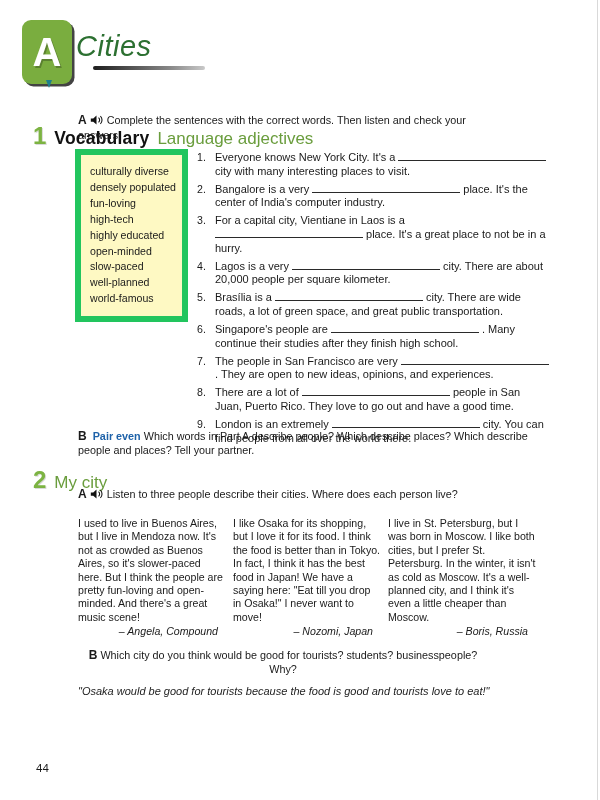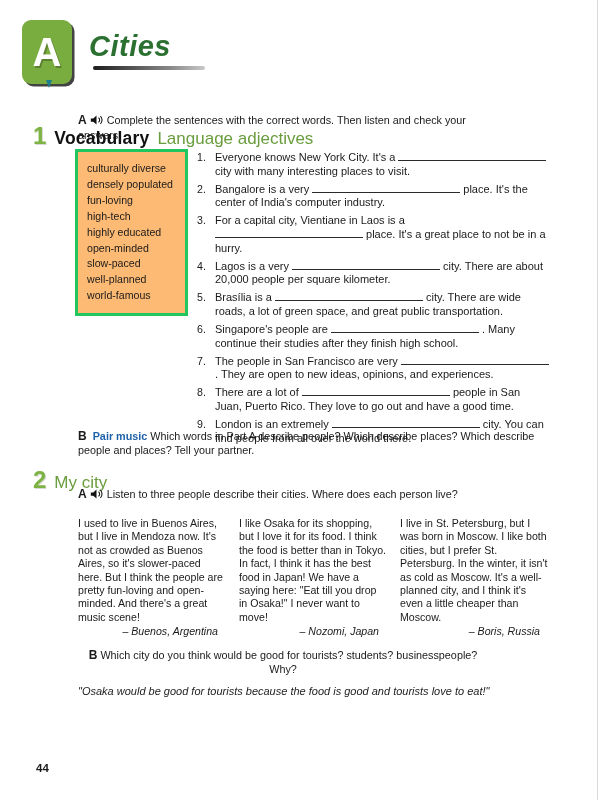--- a/index.html
+++ b/index.html
@@ -23,22 +23,22 @@
   .unit-letter {
     color:#fff; font-size:40px; font-weight:bold; line-height:1;
     text-shadow:1.5px 1.5px 0 rgba(0,0,0,.25);
   }
   .unit-tab {
     position:absolute; left:46px; top:80px; width:0; height:0;
     border-left:3px solid transparent; border-right:3px solid transparent;
     border-top:8px solid #1d7f8c;
   }
   .unit-title {
-    position:absolute; left:89px; top:30px;
-    font-size:29px; font-weight:bold; font-style:italic;
+    position:absolute; left:76px; top:30px;
+    font-size:29px; font-weight:normal; font-style:italic;
     color:#2c7031; letter-spacing:.5px;
   }
   .unit-underline {
     position:absolute; left:93px; top:66px; width:112px; height:4px;
     border-radius:2px;
     background:linear-gradient(to right, #1e1e1e, #8a8a8a 70%, #c9c9c9);
   }
 
   
   .section-head { position:absolute; display:flex; align-items:baseline; gap:8px; }
@@ -54,47 +54,47 @@
   .audio-icon { display:inline-block; vertical-align:-1px; margin-right:4px; }
   .pA1 { left:78px; top:113px; width:414px; }
   .pB1 { left:78px; top:429px; width:462px; }
   .pA2 { left:78px; top:487px; width:460px; }
   .pB2 { left:78px; top:648px; width:410px;text-align:center; }
   .pairwork { font-weight:bold; color:#1e62a9; margin-right:3px; }
 
   
   .word-box {
     position:absolute; left:75px; top:149px; width:113px;
-    border:3px solid #22c55e; padding:9px 0 9px 9px; background:#fdba74;
+    border:6px solid #22c55e; padding:9px 0 9px 9px; background:#fef9c3;
   }
   .word-line { font-size:10.6px; line-height:15.9px; white-space:nowrap; }
 
   
   .sentence-list { position:absolute; left:197px; top:151px; width:352px; }
   .sent-item { display:flex; margin-bottom:4.5px; }
   .sent-num { width:13px; flex:0 0 13px; font-size:10.6px; line-height:13.6px; }
   .sent-text { flex:1; font-size:11px; line-height:13.6px; padding-left:5px; }
   .blank {
     display:inline-block; width:148px; height:10px;
     border-bottom:1px solid #2a2a2a; vertical-align:baseline;
   }
 
   
-  .speech-row { position:absolute; left:78px; top:517px; width:470px; display:flex; gap:13px; }
+  .speech-row { position:absolute; left:78px; top:517px; width:470px; display:flex; gap:7px; }
   .speech-col { width:148px; flex:0 0 148px; }
   .speech-text { font-size:10.6px; line-height:13.4px; }
   .speech-attr { font-size:10.6px; line-height:15px; font-style:italic; text-align:right; padding-right:8px; }
 
   
   .quote {
     position:absolute; left:78px; top:684px; width:430px;
     font-size:11px; line-height:15px; font-style:italic; color:#222;
   }
 
-  .page-num { position:absolute; left:36px; top:762px; font-size:11.5px; font-weight:bold;text-align:center; }
+  .page-num { position:absolute; left:36px; top:762px; font-size:11.5px; font-weight:normal;text-align:center; }
 </style>
 </head>
 <body>
 
 <div class="page-edge"></div>
 
 <div class="unit-box">
   <span class="unit-letter">A</span>
 </div>
 <div class="unit-tab"></div>
@@ -161,40 +161,40 @@
       <span class="sent-text">There are a lot of <span class="blank"></span> people in San Juan, Puerto Rico. They love to go out and have a good time.</span>
     </div>
     <div class="sent-item">
       <span class="sent-num">9.</span>
       <span class="sent-text">London is an extremely <span class="blank"></span> city. You can find people from all over the world there.</span>
     </div>
   </div>
 
 <div class="part-line pB1">
   <span class="part-label">B</span>
-  <span class="pairwork">Pair music</span><span>Which words in Part A describe people? Which describe places? Which describe people and places? Tell your partner.</span>
+  <span class="pairwork">Pair even</span><span>Which words in Part A describe people? Which describe places? Which describe people and places? Tell your partner.</span>
 </div>
 
 <div class="section-head sec2">
   <span class="sec-num">2</span>
   <span class="sec-sub">My city</span>
 </div>
 
 <div class="part-line pA2">
   <span class="part-label">A</span><span class="audio-icon"><svg width="13" height="10" viewBox="0 0 16 12">
         <path d="M1 4 h3 l4-3.5 v11 L4 8 H1 z" fill="#111"></path>
         <path d="M10.5 3 a4 4 0 0 1 0 6" stroke="#111" fill="none" stroke-width="1.3"></path>
         <path d="M12.8 1.2 a6.8 6.8 0 0 1 0 9.6" stroke="#111" fill="none" stroke-width="1.3"></path>
       </svg></span><span>Listen to three people describe their cities. Where does each person live?</span>
 </div>
 
 <div class="speech-row">
     <div class="speech-col">
       <div class="speech-text">I used to live in Buenos Aires, but I live in Mendoza now. It's not as crowded as Buenos Aires, so it's slower-paced here. But I think the people are pretty fun-loving and open-minded. And there's a great music scene!</div>
-      <div class="speech-attr">– Buenos, Argentina</div>
+      <div class="speech-attr">– Angela, Compound</div>
     </div>
     <div class="speech-col">
       <div class="speech-text">I like Osaka for its shopping, but I love it for its food. I think the food is better than in Tokyo. In fact, I think it has the best food in Japan! We have a saying here: "Eat till you drop in Osaka!" I never want to move!</div>
       <div class="speech-attr">– Nozomi, Japan</div>
     </div>
     <div class="speech-col">
       <div class="speech-text">I live in St. Petersburg, but I was born in Moscow. I like both cities, but I prefer St. Petersburg. In the winter, it isn't as cold as Moscow. It's a well-planned city, and I think it's even a little cheaper than Moscow.</div>
       <div class="speech-attr">– Boris, Russia</div>
     </div>
   </div>

